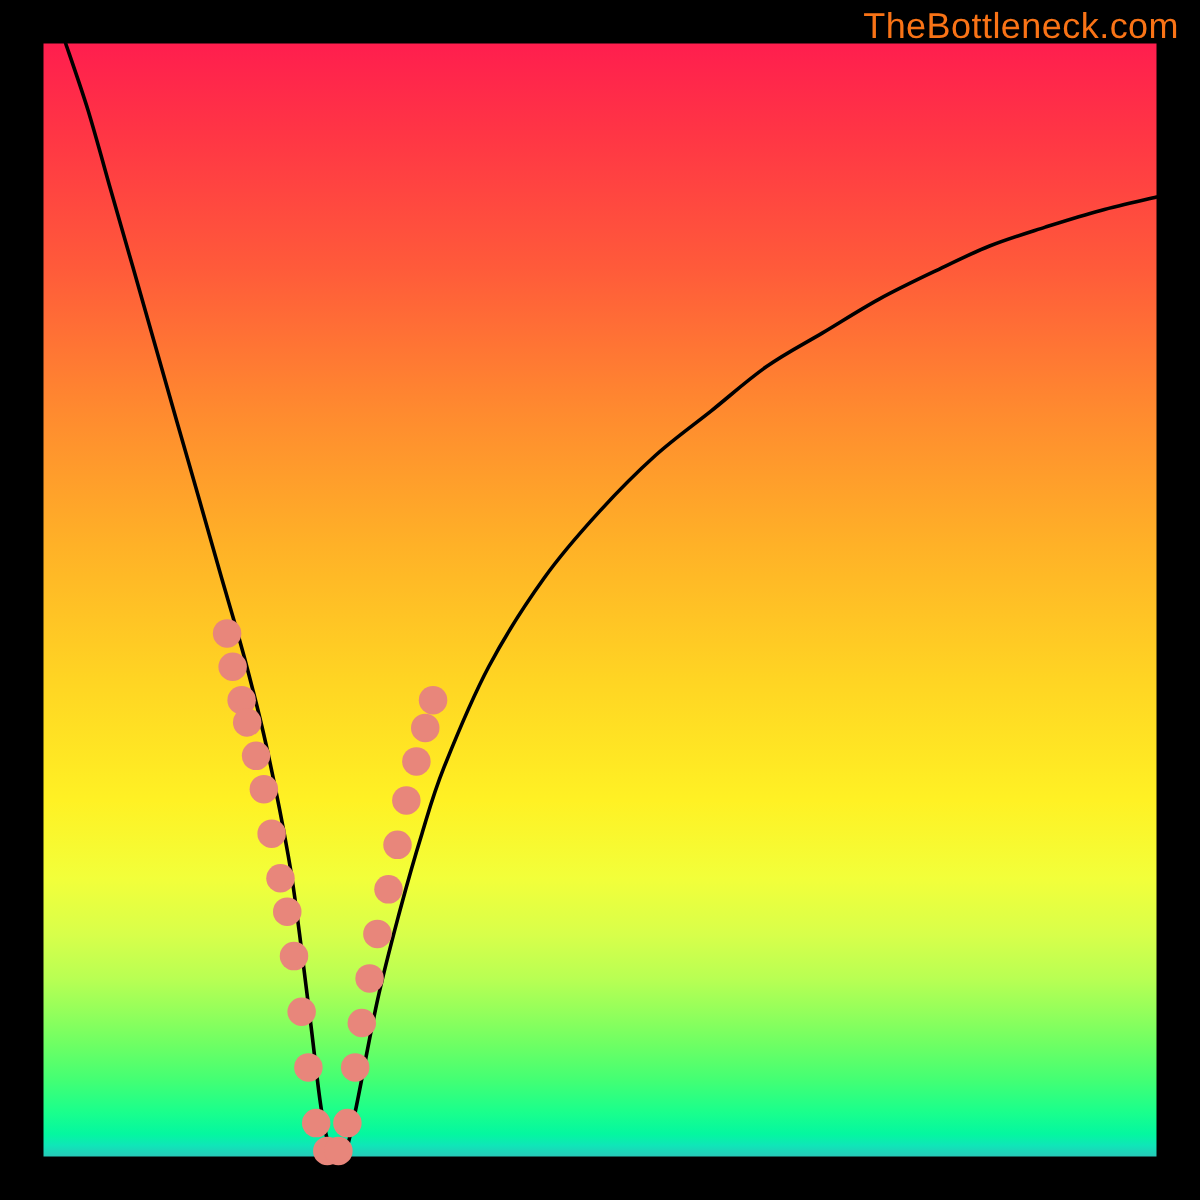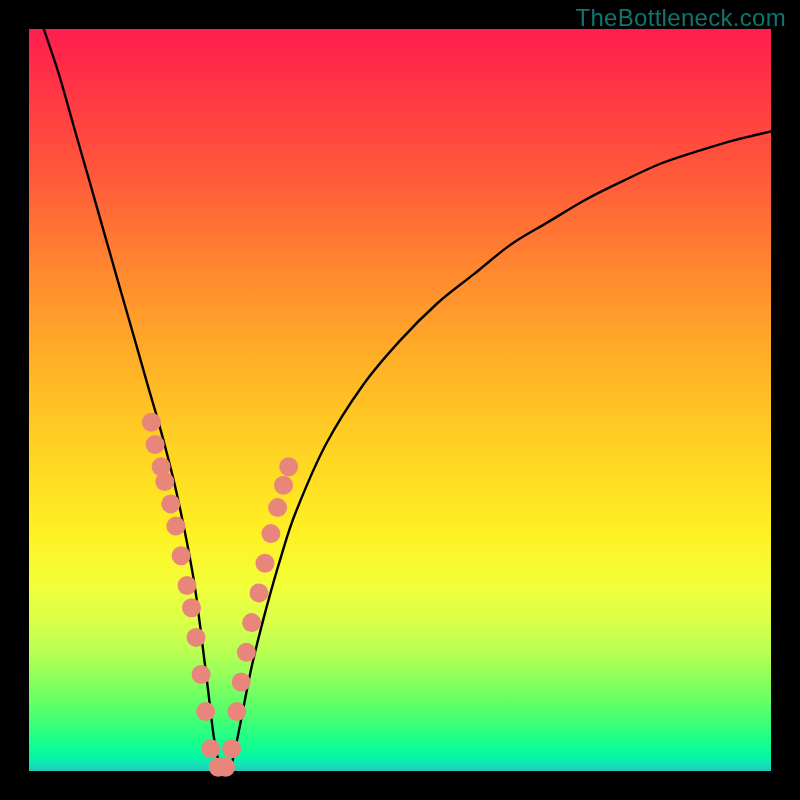--- a/index.html
+++ b/index.html
@@ -42,21 +42,21 @@
       #1aff8c 96%,
       #04f7a0 98%,
       #0fe6b8 99%,
       #26c9b8 100%
     );
   }
   .watermark {
     position: absolute;
     top: 4px;
     right: 14px;
-    color: #0f766e;
+    color: #f97316;
     font-size: 24px;
     letter-spacing: 0.3px;
     user-select: none;
   }
   svg.curve {
     position: absolute;
     left: 0;
     top: 0;
     width: 742px;
     height: 742px;

